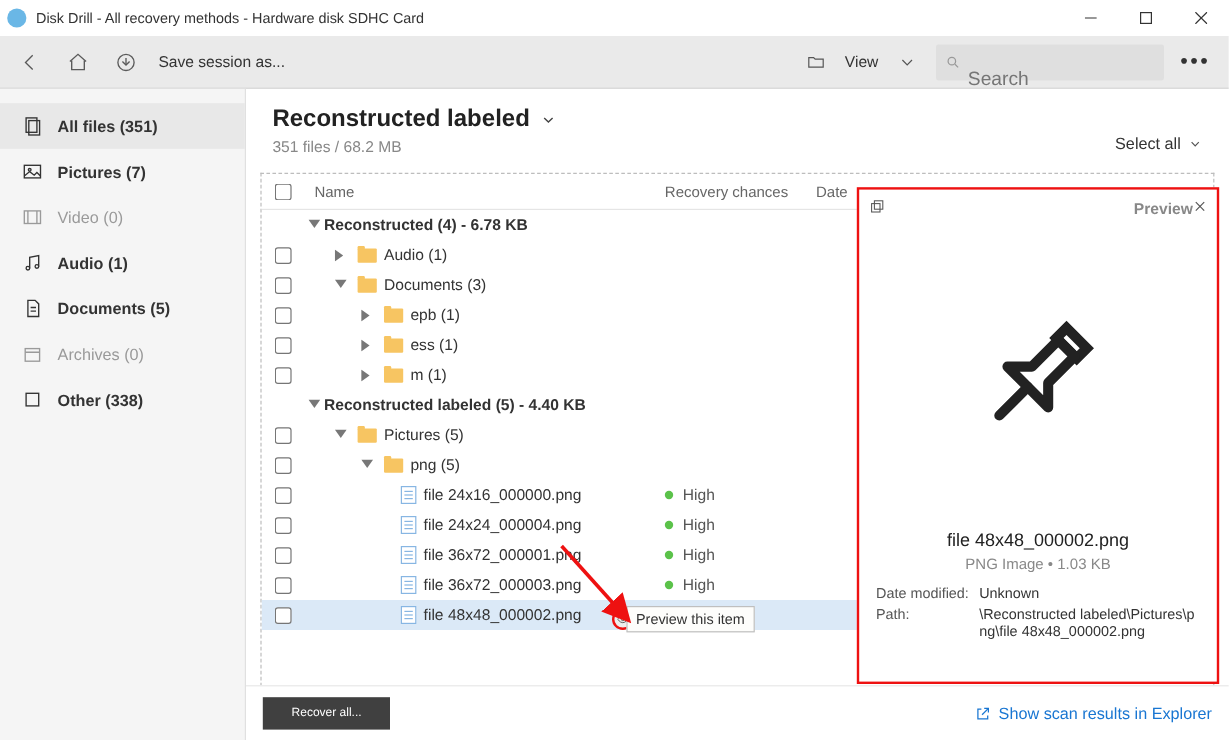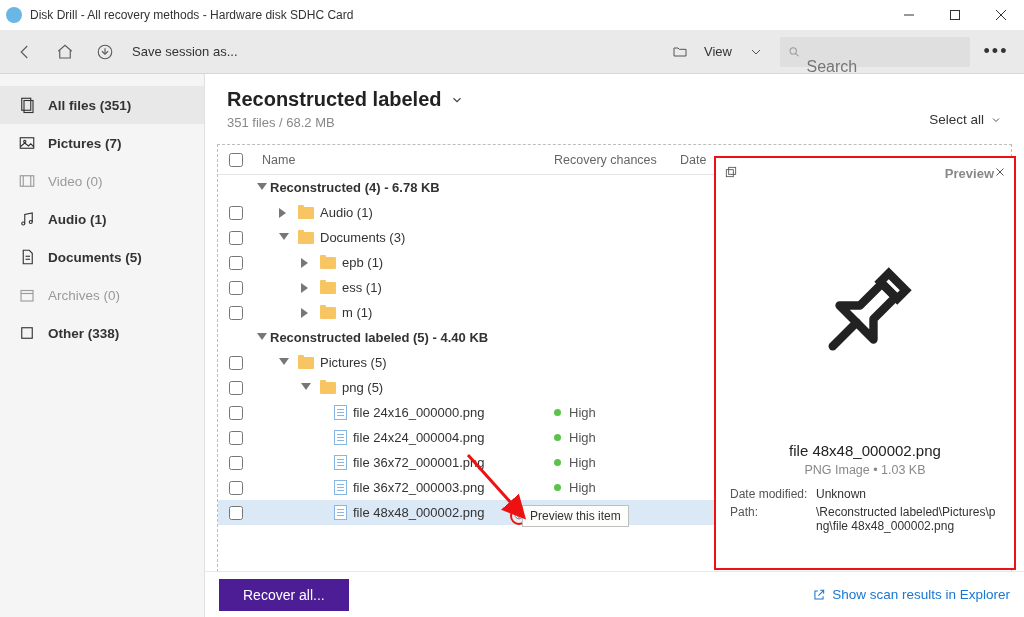--- a/index.html
+++ b/index.html
@@ -96,21 +96,21 @@
   .preview-img-area svg { width: 120px; height: 120px; }
   .preview-fname { text-align:center; font-size: 15px; color:#222; margin-top: 2px; }
   .preview-fmeta { text-align:center; font-size: 12.5px; color:#888; margin-top: 4px; }
   .preview-fields { padding: 10px 14px 0 14px; font-size: 12px; color:#444; }
   .pf-row { display:flex; margin-bottom: 4px; }
   .pf-label { width: 86px; color:#555; }
   .pf-val { flex:1; color:#333; word-break: break-all; }
 
   
   .footer { position:absolute; bottom:0; left:205px; right:0; height:46px; display:flex; align-items:center; padding: 0 14px; border-top: 1px solid #e8e8e8; background:#fff; }
-  .recover-btn { background:#4c1d95; color:#fff; border:none; font-size:14px; padding: 8px 24px; }
+  .recover-btn { background:#404040; color:#fff; border:none; font-size:10px; padding: 8px 24px; }
   .explorer-link { margin-left:auto; color:#1976d2; font-size:13.5px; display:flex; align-items:center; gap:6px; }
   .explorer-link svg { width:14px; height:14px; stroke:#1976d2; fill:none; stroke-width:1.8; }
 </style>
 </head>
 <body>
 
 <div class="titlebar">
   <span class="app-icon"></span>
   <span class="title">Disk Drill - All recovery methods - Hardware disk SDHC Card</span>
   <div class="win-controls">

